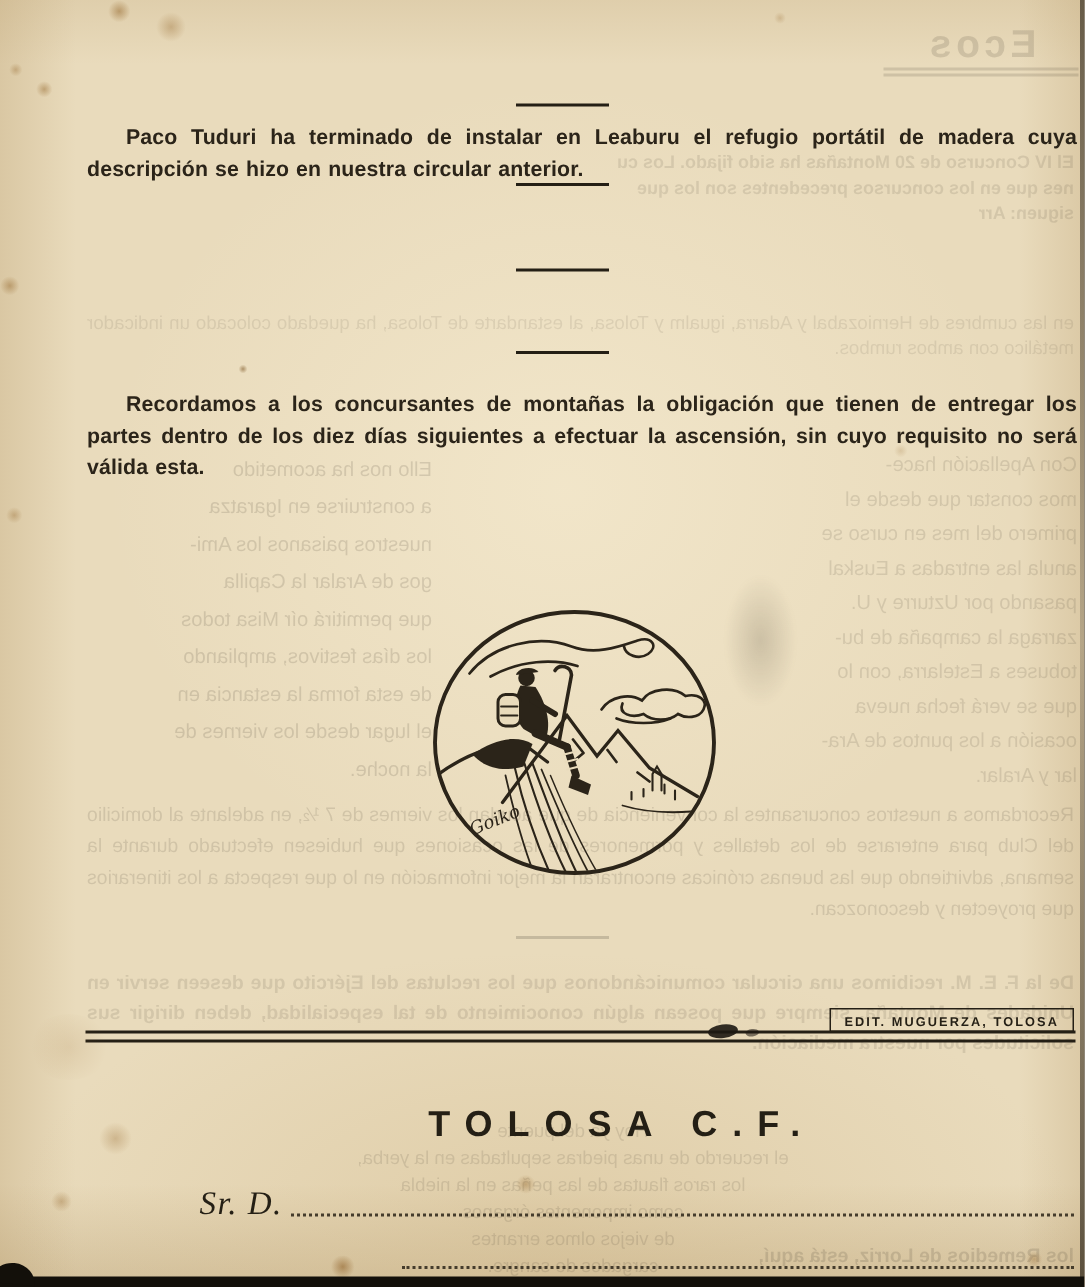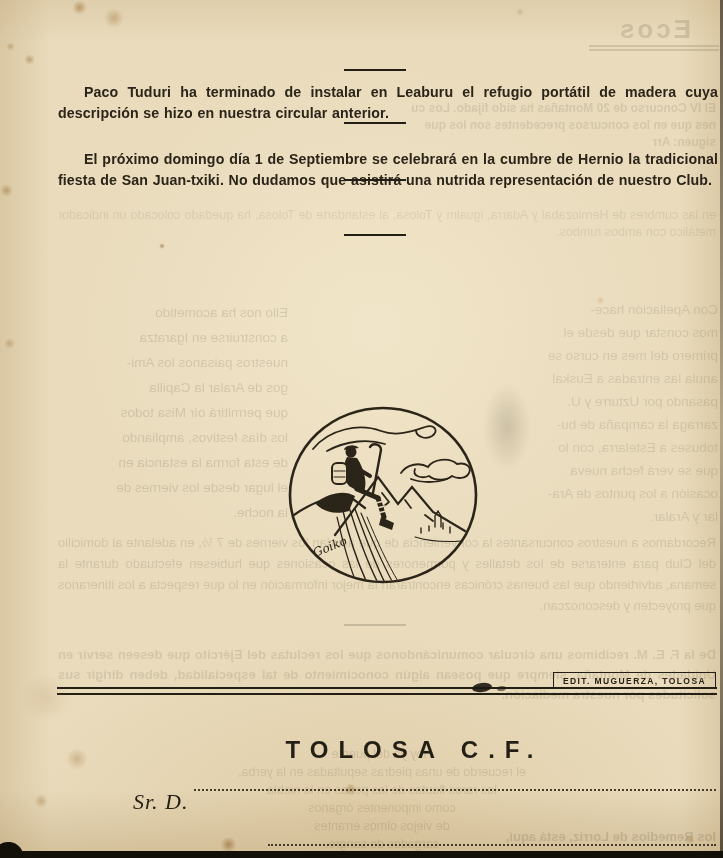--- a/index.html
+++ b/index.html
@@ -44,21 +44,21 @@
     background:#1d1812; border-radius:50%; transform:rotate(-7deg); opacity:.9;}
   .ink-blob.small{ left:497px; top:686px; width:9px; height:5px; opacity:.55;}
   .club-title{
     position:absolute; left:0; top:736px; width:723px; text-align:center;
     font-size:24px; font-weight:bold; letter-spacing:10px; text-indent:10px;
     color:#241f15;
     margin-left:48px;
   }
   .addressee{
     position:absolute; left:133px; top:789px; width:583px;
-    display:flex; align-items:flex-start;
+    display:flex; align-items:flex-end;
   }
   .addressee .label{
     font-family:"Liberation Serif", serif; font-style:italic;
     font-size:22px; color:#241f15; letter-spacing:1px;
   }
   .leader{ flex:1; height:0; border-bottom:2px dotted #45form;
     border-bottom:2px dotted #453c2c; margin:0 0 4px 5px;}
   .fill-line2{
     position:absolute; left:268px; top:830px; width:448px; height:14px;
     border-bottom:2px dotted #453c2c;
@@ -113,23 +113,23 @@
 los raros flautas de las peñas en la niebla
 como imponentes órganos
 de viejos olmos errantes
 cargados de sangre.</div>
   <div class="bleed" style="top:829px; left:300px; width:416px; font-size:13px; font-weight:bold; opacity:.17;">los Remedios de Lorriz, está aquí,</div>
   <div class="smear"></div>
 
   <div class="sep" style="top:69px"></div>
   <p class="para" style="top:68px">Paco Tuduri ha terminado de instalar en Leaburu el refugio portátil de madera cuya descripción se hizo en nuestra circular anterior.</p>
   <div class="sep" style="top:122px"></div>
-  <p class="para" style="top:135px">El próximo domingo día 1 de Septiembre se celebrará en la cumbre de Hernio la tradicional fiesta de San Juan-txiki. No dudamos que asistirá una nutrida representación de nuestro Club.</p>
   <div class="sep" style="top:179px"></div>
   <div class="sep" style="top:234px"></div>
+  <p class="para" style="top:246px">Recordamos a los concursantes de montañas la obligación que tienen de entregar los partes dentro de los diez días siguientes a efectuar la ascensión, sin cuyo requisito no será válida esta.</p>
 
   <div class="emblem">
     <svg width="196" height="182" viewBox="0 0 196 182">
       <defs>
         <clipPath id="circ">
             <ellipse cx="98" cy="90" rx="92" ry="86"></ellipse>
           </clipPath>
       </defs>
       <ellipse cx="98" cy="90" rx="93" ry="87" fill="none" stroke="#2b2419" stroke-width="2.6"></ellipse>
       <g clip-path="url(#circ)" stroke="#2b2419" fill="none" stroke-width="1.8" stroke-linecap="round">

